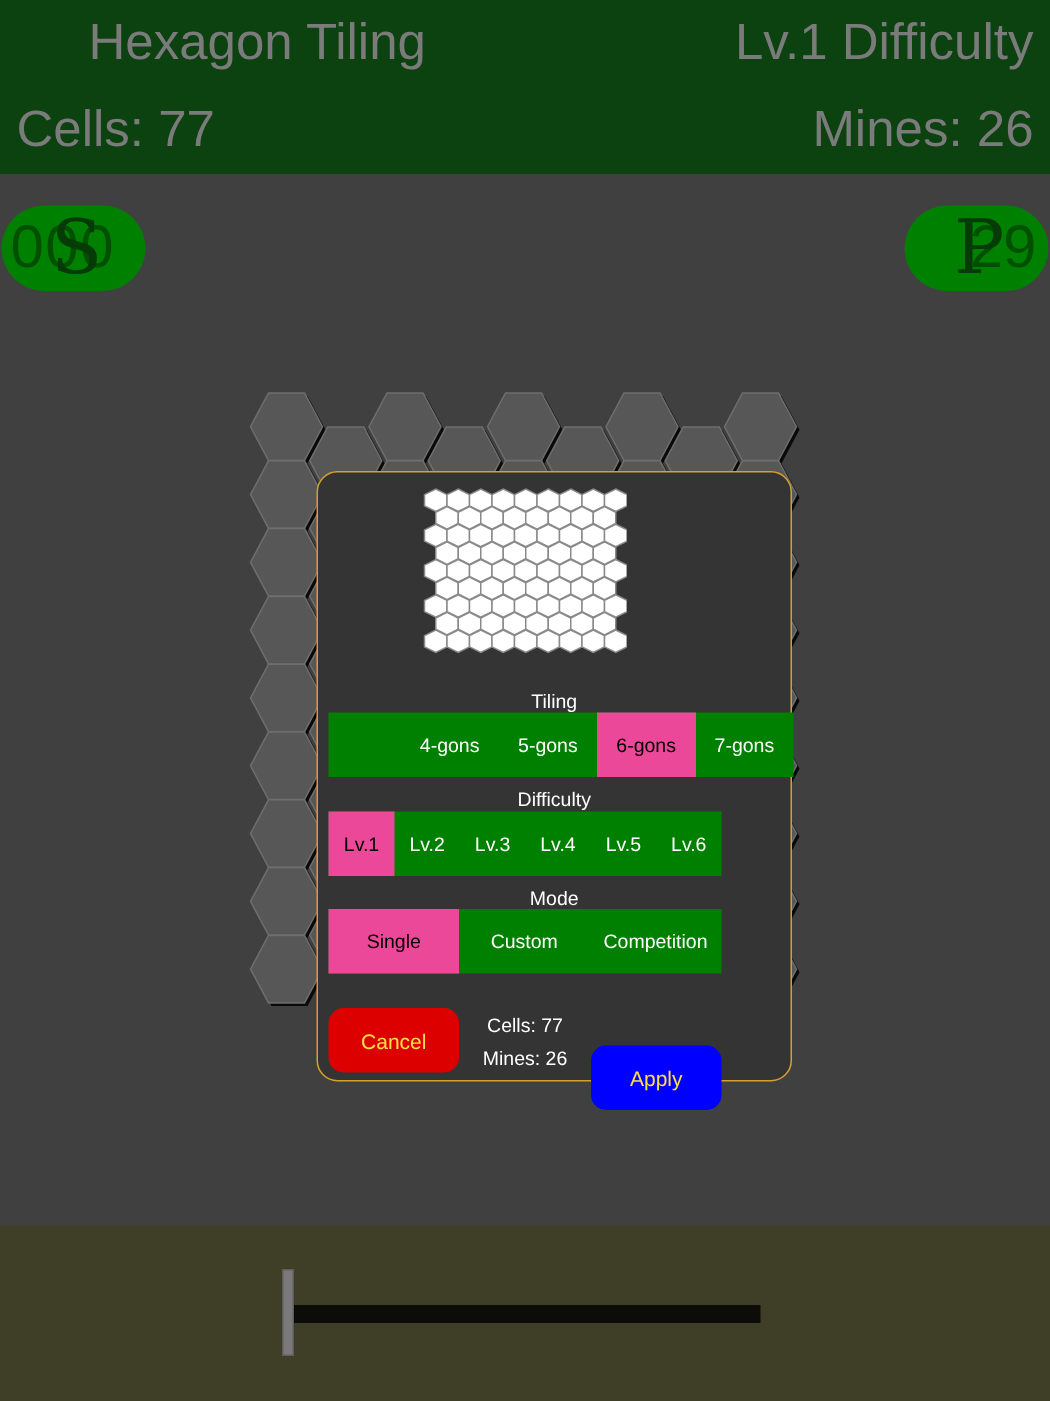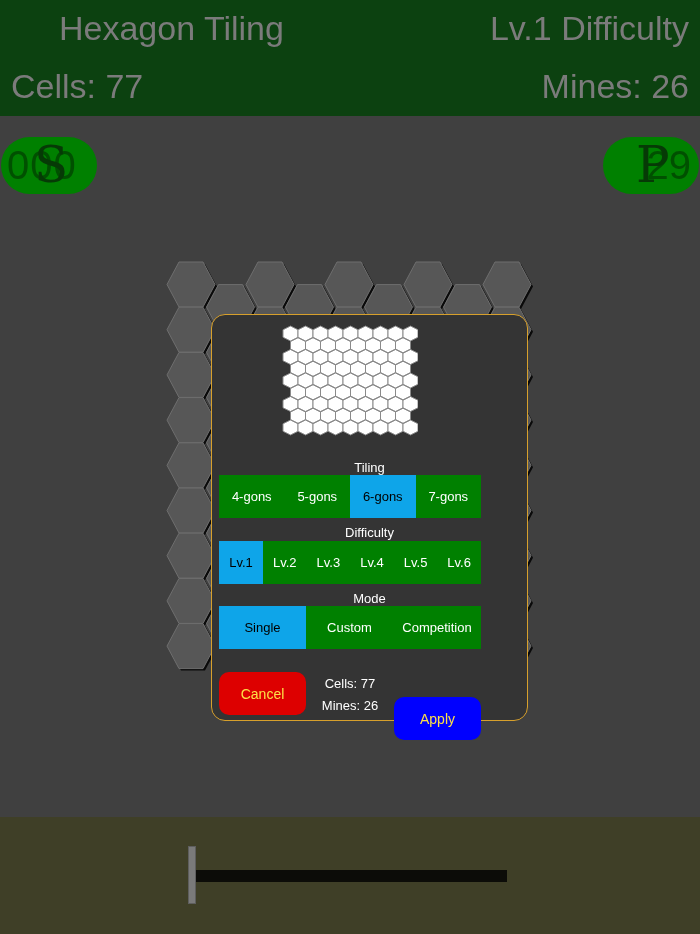--- a/index.html
+++ b/index.html
@@ -26,21 +26,21 @@
 
     .footer { position:absolute; left:0; top:817px; width:700px; height:117px; background:#3f3f27; }
     .slider-track { position:absolute; left:196px; top:870px; width:311px; height:12px; background:#0c0c08; }
     .slider-thumb { position:absolute; left:188px; top:846px; width:8px; height:58px; background:#7a7a7a; border:1px solid #5e5e5e; box-sizing:border-box; }
 
     .dialog { position:absolute; left:211px; top:314px; width:317px; height:407px; box-sizing:border-box; border:1.5px solid #d7a02c; border-radius:14px; background:#343434; }
     .preview { position:absolute; left:70px; top:10px; }
     .section-label { position:absolute; left:0; width:100%; text-align:center; color:#ffffff; font-size:13px; }
     .seg { position:absolute; left:7px; width:262px; height:43px; background:#008000; display:flex; }
     .seg .opt { flex:1; display:flex; align-items:center; justify-content:center; color:#ffffff; font-size:13px; cursor:pointer; }
-    .seg .opt.active { background:#0ea5e9; color:#000000; }
+    .seg .opt.active { background:#ec4899; color:#000000; }
     .seg.mode .opt:first-child { flex:0 0 87px; }
     .seg.mode .opt:nth-child(2) { flex:0 0 87px; }
     .seg.diff .opt:first-child { flex:0 0 44px; }
     .seg.tiling .opt { flex:0 0 65.5px; }
 
     .btn { position:absolute; top:357px; width:87px; height:43px; border-radius:10px; color:#fde047; font-size:14px; display:flex; align-items:center; justify-content:center; cursor:pointer; }
     .btn.cancel { left:7px; background:#dd0000; }
     .btn.apply { left:182px; background:#0000ff;margin-top:25px; }
     .stats { position:absolute; left:94px; top:358px; width:88px; text-align:center; color:#ffffff; font-size:13px; line-height:22px; }
   </style>
@@ -301,21 +301,21 @@
       <polygon points="38.5,95 46,98.75 46,106.25 38.5,110 31,106.25 31,98.75" fill="#ffffff" stroke="#8a8a8a" stroke-width="1"></polygon>
       <polygon points="53.5,95 61,98.75 61,106.25 53.5,110 46,106.25 46,98.75" fill="#ffffff" stroke="#8a8a8a" stroke-width="1"></polygon>
       <polygon points="68.5,95 76,98.75 76,106.25 68.5,110 61,106.25 61,98.75" fill="#ffffff" stroke="#8a8a8a" stroke-width="1"></polygon>
       <polygon points="83.5,95 91,98.75 91,106.25 83.5,110 76,106.25 76,98.75" fill="#ffffff" stroke="#8a8a8a" stroke-width="1"></polygon>
       <polygon points="98.5,95 106,98.75 106,106.25 98.5,110 91,106.25 91,98.75" fill="#ffffff" stroke="#8a8a8a" stroke-width="1"></polygon>
       <polygon points="113.5,95 121,98.75 121,106.25 113.5,110 106,106.25 106,98.75" fill="#ffffff" stroke="#8a8a8a" stroke-width="1"></polygon>
       <polygon points="128.5,95 136,98.75 136,106.25 128.5,110 121,106.25 121,98.75" fill="#ffffff" stroke="#8a8a8a" stroke-width="1"></polygon>
     </svg>
 
   <div class="section-label" style="top:145px;">Tiling</div>
-  <div class="seg tiling" style="top:160px;">
+  <div class="seg tiling" style="top:160px;padding-left:48px;">
     <div class="opt">4-gons</div>
     <div class="opt">5-gons</div>
     <div class="opt active">6-gons</div>
     <div class="opt">7-gons</div>
   </div>
 
   <div class="section-label" style="top:210px;">Difficulty</div>
   <div class="seg diff" style="top:226px;">
     <div class="opt active">Lv.1</div>
     <div class="opt">Lv.2</div>

